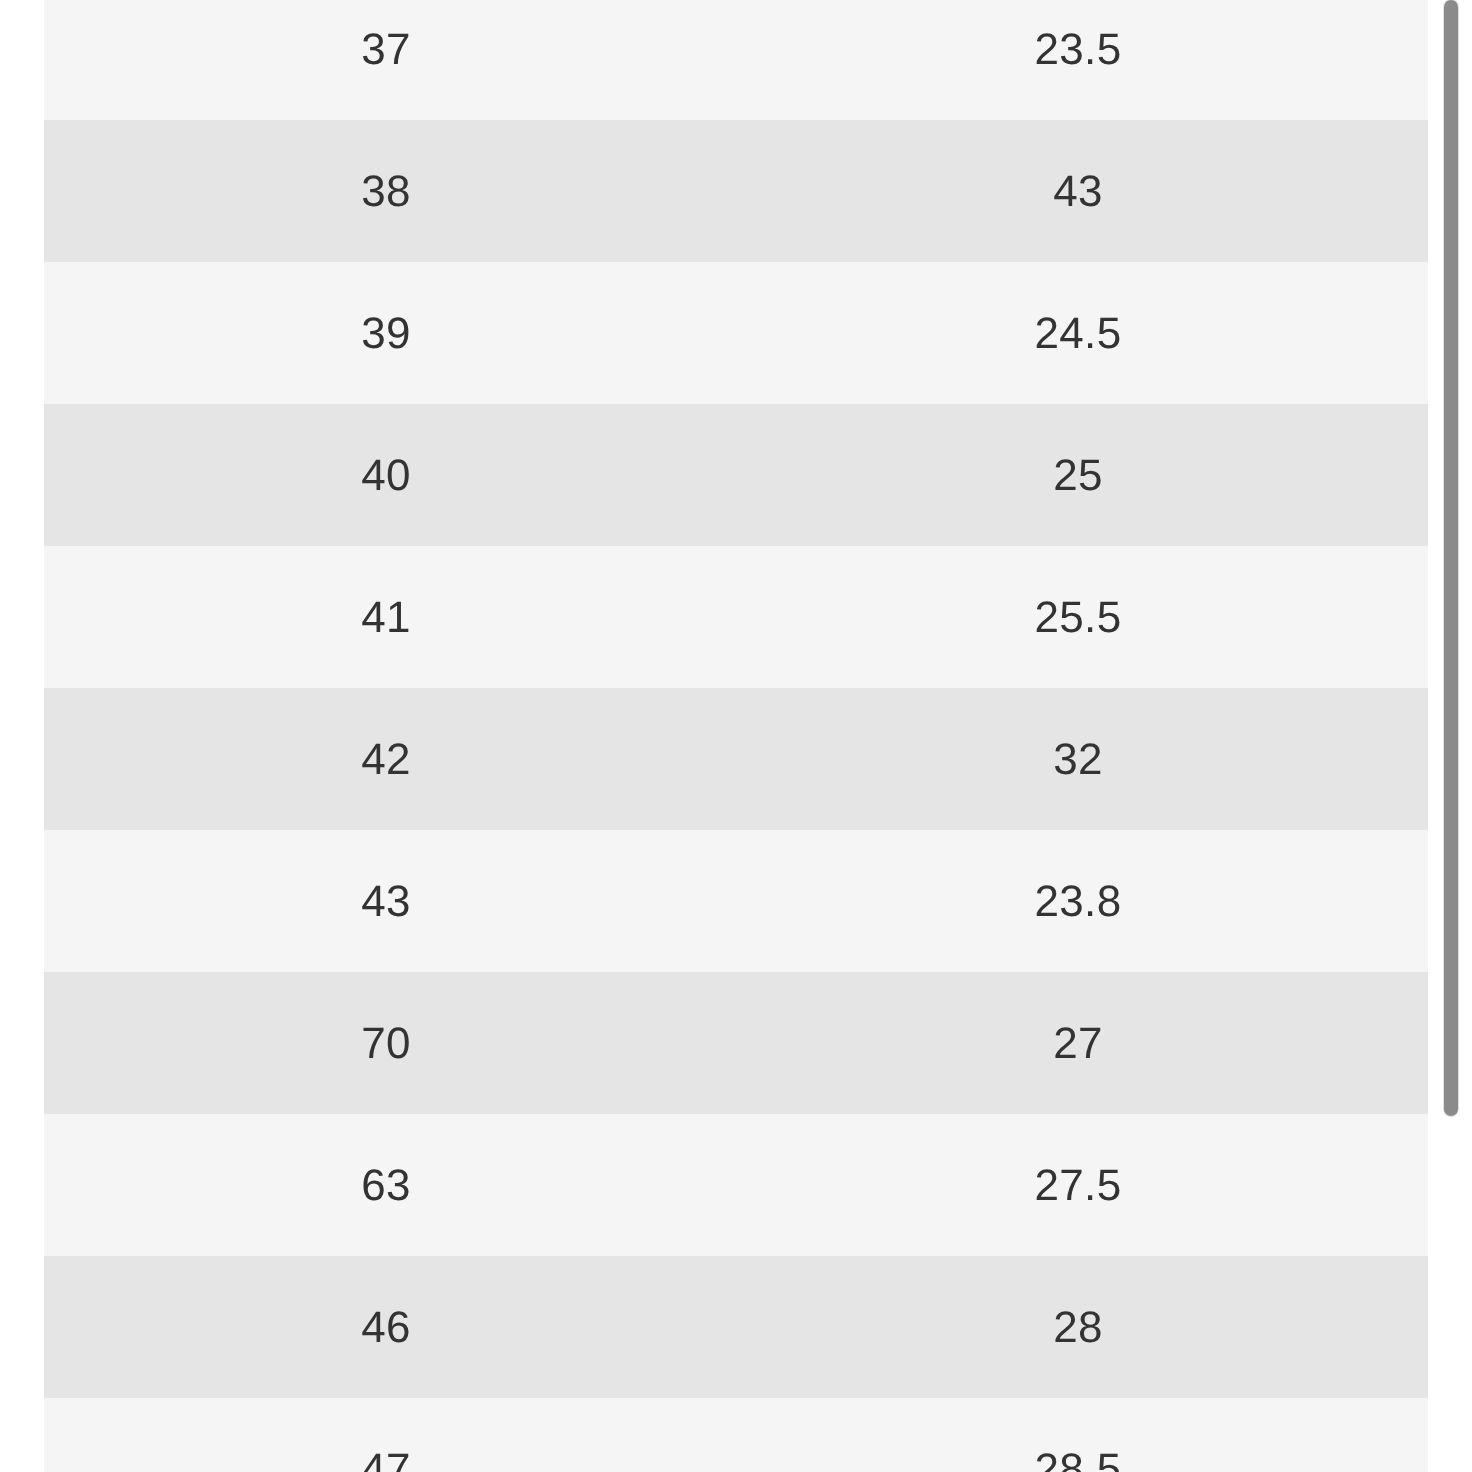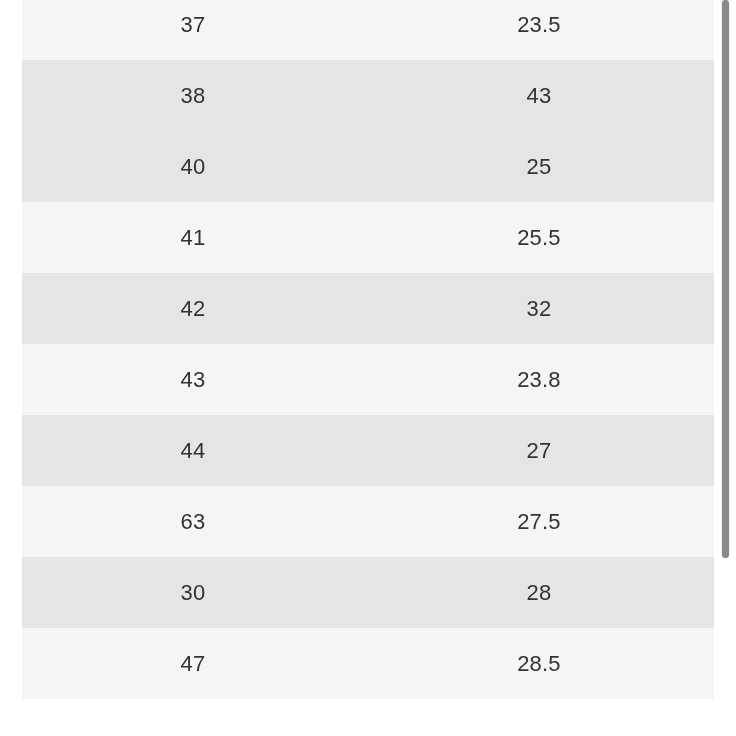--- a/index.html
+++ b/index.html
@@ -101,20 +101,26 @@
             <td class="cell cell-eu">37</td>
             <td class="cell cell-cm">23.5</td>
             <td class="gutter-right"></td>
           </tr>
           <tr class="size-row plain">
             <td class="gutter-left"></td>
             <td class="cell cell-eu">38</td>
             <td class="cell cell-cm">43</td>
             <td class="gutter-right"></td>
           </tr>
+          <tr class="size-row striped">
+            <td class="gutter-left"></td>
+            <td class="cell cell-eu">39</td>
+            <td class="cell cell-cm">24.5</td>
+            <td class="gutter-right"></td>
+          </tr>
           <tr class="size-row plain">
             <td class="gutter-left"></td>
             <td class="cell cell-eu">40</td>
             <td class="cell cell-cm">25</td>
             <td class="gutter-right"></td>
           </tr>
           <tr class="size-row striped">
             <td class="gutter-left"></td>
             <td class="cell cell-eu">41</td>
             <td class="cell cell-cm">25.5</td>
@@ -127,33 +133,33 @@
             <td class="gutter-right"></td>
           </tr>
           <tr class="size-row striped">
             <td class="gutter-left"></td>
             <td class="cell cell-eu">43</td>
             <td class="cell cell-cm">23.8</td>
             <td class="gutter-right"></td>
           </tr>
           <tr class="size-row plain">
             <td class="gutter-left"></td>
-            <td class="cell cell-eu">44</td>
+            <td class="cell cell-eu">70</td>
             <td class="cell cell-cm">27</td>
             <td class="gutter-right"></td>
           </tr>
           <tr class="size-row striped">
             <td class="gutter-left"></td>
             <td class="cell cell-eu">63</td>
             <td class="cell cell-cm">27.5</td>
             <td class="gutter-right"></td>
           </tr>
           <tr class="size-row plain">
             <td class="gutter-left"></td>
-            <td class="cell cell-eu">30</td>
+            <td class="cell cell-eu">46</td>
             <td class="cell cell-cm">28</td>
             <td class="gutter-right"></td>
           </tr>
           <tr class="size-row striped">
             <td class="gutter-left"></td>
             <td class="cell cell-eu">47</td>
             <td class="cell cell-cm">28.5</td>
             <td class="gutter-right"></td>
           </tr>
         </tbody>

